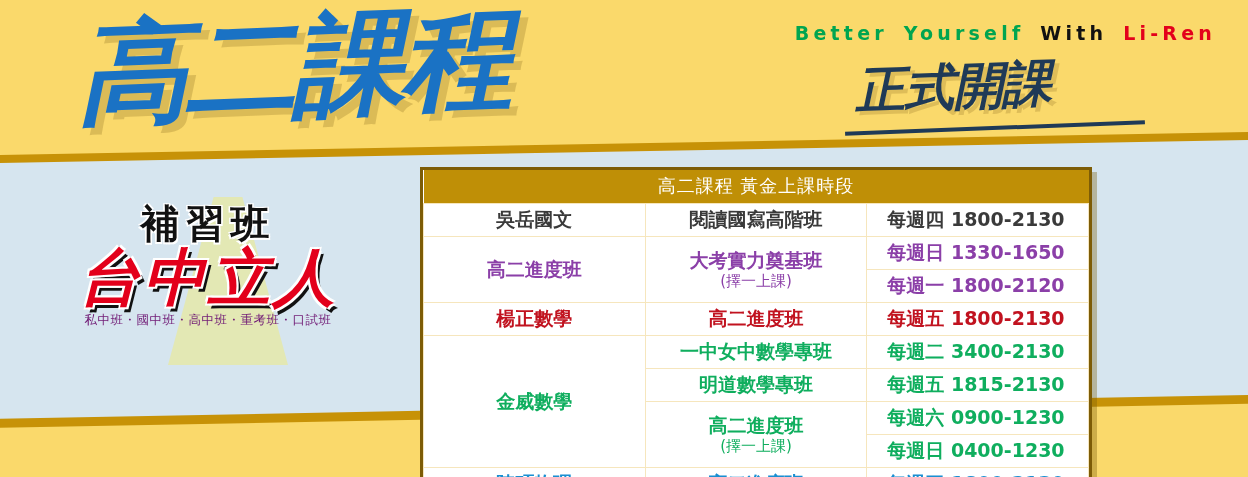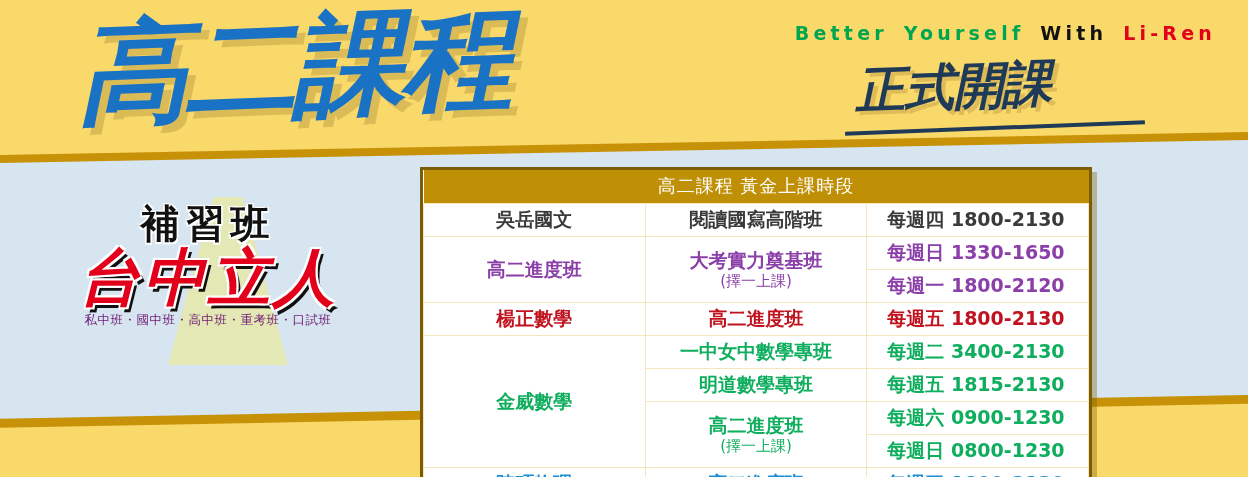--- a/index.html
+++ b/index.html
@@ -195,21 +195,21 @@
           </tr>
           <tr>
             <td class="course c-green" rowspan="1">明道數學專班</td>
             <td class="time c-green">每週五 1815-2130</td>
           </tr>
           <tr>
             <td class="course c-green" rowspan="2">高二進度班<span class="sub">(擇一上課)</span></td>
             <td class="time c-green">每週六 0900-1230</td>
           </tr>
           <tr>
-            <td class="time c-green">每週日 0800-1230</td>
+            <td class="time c-green">每週日 0400-1230</td>
           </tr>
           <tr>
             <td class="teacher c-blue" rowspan="1">陳碩物理</td>
             <td class="course c-blue" rowspan="1">高二進度班</td>
             <td class="time c-blue">每週三 1800-2130</td>
           </tr>
         </tbody>
     </table>
   </div>
 

